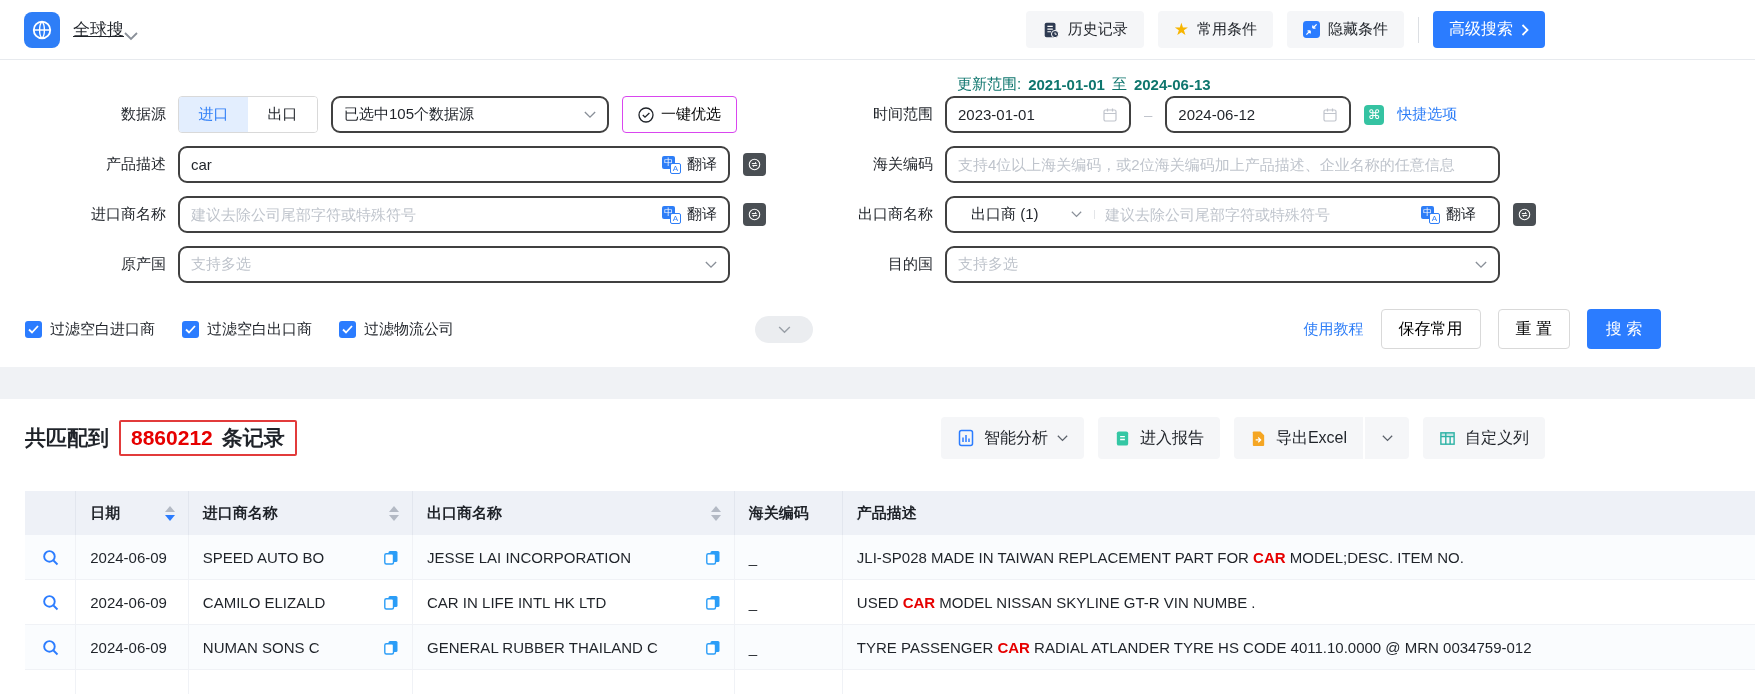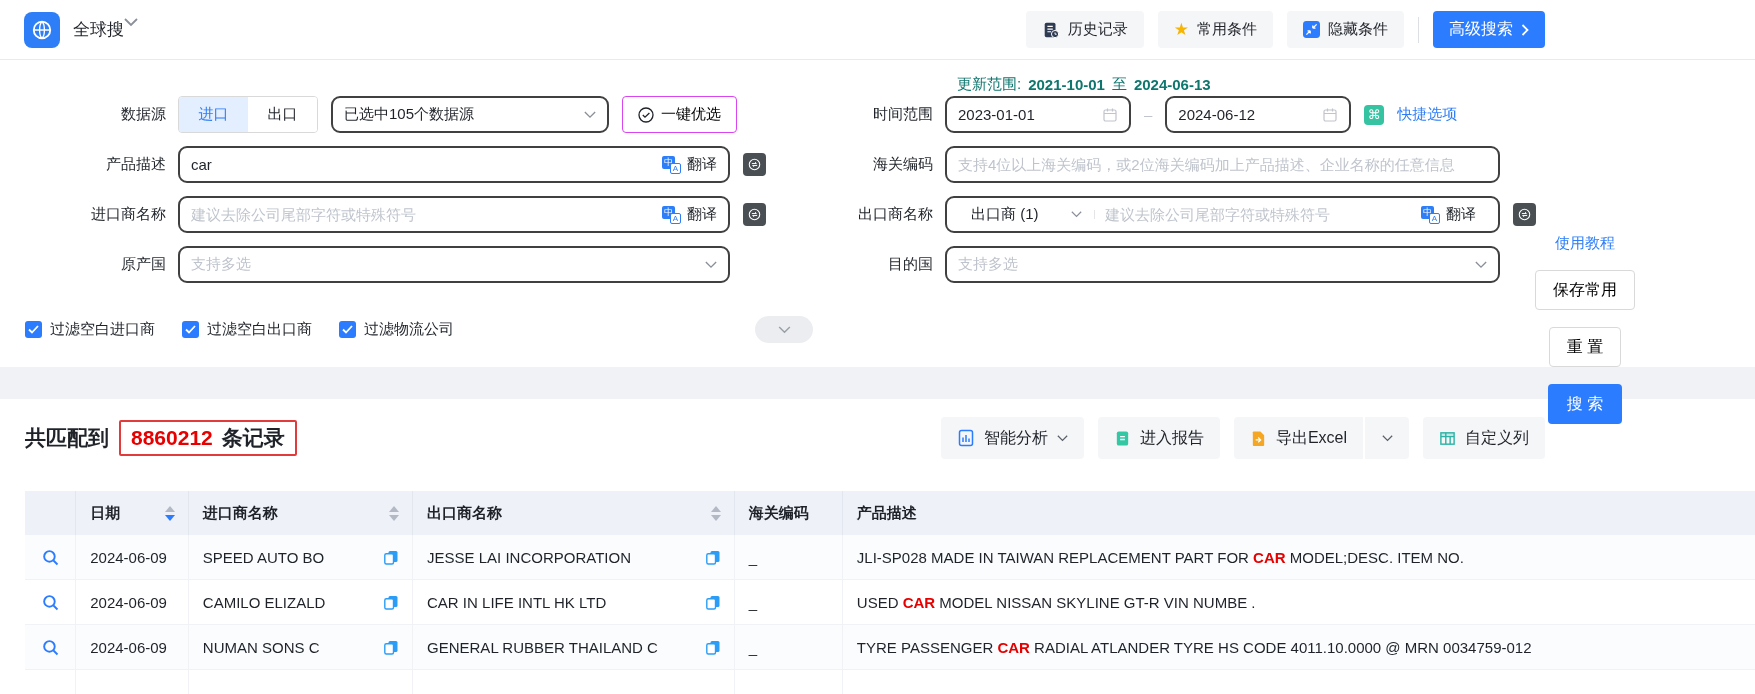--- a/index.html
+++ b/index.html
@@ -8,21 +8,21 @@
     width: 1755px; height: 694px; background: #fff;
     font-family: "Liberation Sans", sans-serif; color: #1f2329;
   }
   .page { width: 1755px; height: 694px; overflow: hidden; position: relative; }
 
   
   .topbar { height: 60px; display: flex; align-items: center; padding-left: 24px;
             border-bottom: 1px solid #e7eaee; background: #fff; }
   .logo { width: 36px; height: 36px; border-radius: 8px; background: #2e7ef7;
           display: flex; align-items: center; justify-content: center; }
-  .app-switch { display: flex; align-items: flex-start; margin-left: 13px; cursor: pointer; }
+  .app-switch { display: flex; align-items: flex-end; margin-left: 13px; cursor: pointer; text-decoration: underline; }
   .app-name { font-size: 17px; font-weight: 500; }
   .topbar-right { margin-left: auto; display: flex; align-items: center; gap: 14px; padding-right: 210px; }
   .btn-gray { height: 37px; background: #f5f6f8; border: none; border-radius: 4px;
               padding: 0 16px; display: flex; align-items: center; gap: 8px;
               font-size: 15px; color: #1f2329; font-family: inherit; cursor: pointer; }
   .vdiv { width: 1px; height: 26px; background: #dcdfe3; }
   .btn-primary { height: 37px; background: #2b7cff; color: #fff; border: none; border-radius: 4px;
                  padding: 11px 16px; font-size: 16px; display: flex; align-items: center; gap: 8px;
                  font-family: inherit; cursor: pointer; }
   .star { color: #f7b500; font-size: 17px; line-height: 1; font-style: normal; }
@@ -82,21 +82,21 @@
 
   .filter-row { position: relative; display: flex; align-items: center; height: 44px;
                 margin-top: 24px; padding-left: 25px; }
   .cb-group { display: flex; gap: 27px; }
   .cb { display: flex; align-items: center; gap: 8px; font-size: 15px; cursor: pointer; }
   .cb-box { width: 17px; height: 17px; background: #2b7cff; border-radius: 3px;
             display: flex; align-items: center; justify-content: center; }
   .collapse-pill { position: absolute; left: 755px; top: 9px; width: 58px; height: 27px;
                    background: #ebedf0; border-radius: 14px; display: flex; align-items: center;
                    justify-content: center; cursor: pointer; }
-  .filter-actions { margin-left: auto; display: flex; align-items: center; gap: 17px; padding-right: 120px; flex-direction: column; }
+  .filter-actions { margin-left: auto; display: flex; align-items: center; gap: 17px; padding-right: 94px; }
   .btn-plain { height: 40px; border: 1px solid #d9d9d9; border-radius: 4px; background: #fff;
                padding: 0 17px; font-size: 16px; font-family: inherit; cursor: pointer; white-space: nowrap; }
   .btn-search { height: 40px; width: 74px; background: #2b7cff; color: #fff; border: none;
                 border-radius: 4px; font-size: 16px; font-family: inherit; cursor: pointer; white-space: nowrap; }
 
   .band { height: 32px; background: #f0f2f5; margin-top: 16px; }
 
   
   .res-head { display: flex; align-items: center; padding: 18px 210px 0 25px; }
   .res-title { display: flex; align-items: center; gap: 10px; font-size: 21px; font-weight: 700; }
@@ -185,21 +185,21 @@
           <path d="M1.5 1l5 5-5 5" fill="none" stroke="#fff" stroke-width="1.8"></path>
         </svg>
       </button>
     </div>
   </header>
 
   <section class="form">
 
     <div class="update-range">
       <span>更新范围:</span>
-      <b>2021-10-01</b>
+      <b>2021-01-01</b>
       <span>至</span>
       <b>2024-06-13</b>
     </div>
 
     <div class="form-row">
       <div class="flabel">数据源</div>
       <div class="fctrl">
         <div class="seg">
           <div class="seg-item active">进口</div>
           <div class="seg-item">出口</div>

